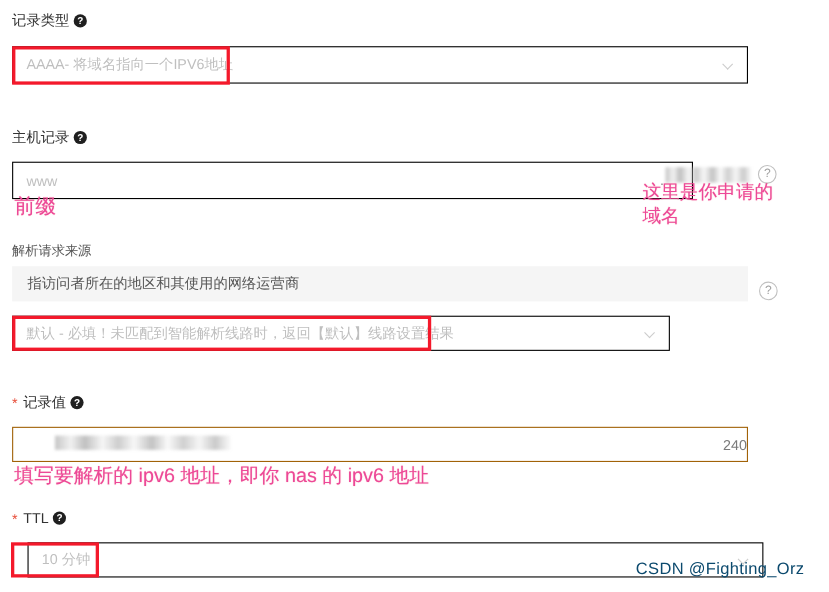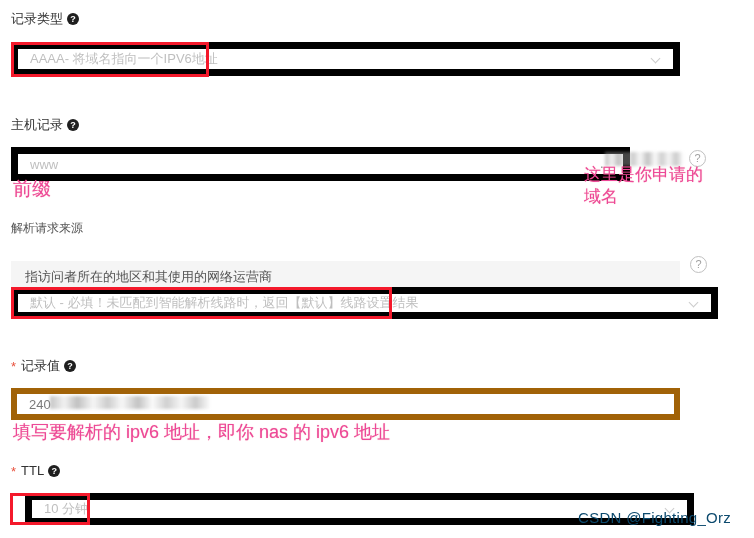--- a/index.html
+++ b/index.html
@@ -58,21 +58,21 @@
     color: #a0a0a0;
     font-size: 11px;
     line-height: 15px;
     text-align: center;
   }
 
   
   .input-box {
     position: absolute;
     background: #ffffff;
-    border: 7px solid #000000;
+    border: 1px solid #000000;
     display: flex;
     align-items: center;
   }
   .input-box .val {
     font-size: 13px;
     color: #bfbfbf;
     padding-left: 12px;
     white-space: nowrap;
   }
   .input-box .val.dark {
@@ -88,21 +88,21 @@
     content: "";
     position: absolute;
     left: 0; top: 0;
     width: 6px; height: 6px;
     border-right: 1px solid #cccccc;
     border-bottom: 1px solid #cccccc;
     transform: rotate(45deg);
   }
 
   
-  .input-focus { border: 6px solid #a16207; }
+  .input-focus { border: 1px solid #a16207; justify-content: flex-end; }
 
   
   .info-strip {
     position: absolute;
     background: #f5f5f5;
     display: flex;
     align-items: center;
   }
   .info-strip .txt {
     font-size: 13px;
@@ -182,26 +182,26 @@
 
   <div class="red-note" style="left:13px; top:178px; font-size:19px;">前缀</div>
 
   <div class="red-note" style="left:584px; top:164px; font-size:17px; line-height:22px;">这里是你申请的
 域名</div>
 
   <div class="field-label" style="left:11px; top:220px;">
     <span class="label-sub">解析请求来源</span>
   </div>
 
-  <div class="info-strip" style="left:11px; top:261px; width:669px; height:32px;">
+  <div class="info-strip" style="left:11px; top:242px; width:669px; height:32px;">
     <span class="txt">指访问者所在的地区和其使用的网络运营商</span>
   </div>
   <div class="help-outline" style="left:690px; top:256px;">?</div>
 
-  <div class="input-box" style="left:11px; top:287px; width:707px; height:32px;">
+  <div class="input-box" style="left:11px; top:287px; width:598px; height:32px;">
     <span class="val">默认 - 必填！未匹配到智能解析线路时，返回【默认】线路设置结果</span>
     <span class="chev"></span>
   </div>
   <div class="red-box" style="left:11px; top:287px; width:381px; height:32px;"></div>
 
   <div class="field-label" style="left:11px; top:358px;">
     <span class="req-star">*</span>
     <span class="label-text">记录值</span>
     <span class="help-dark">?</span>
   </div>

